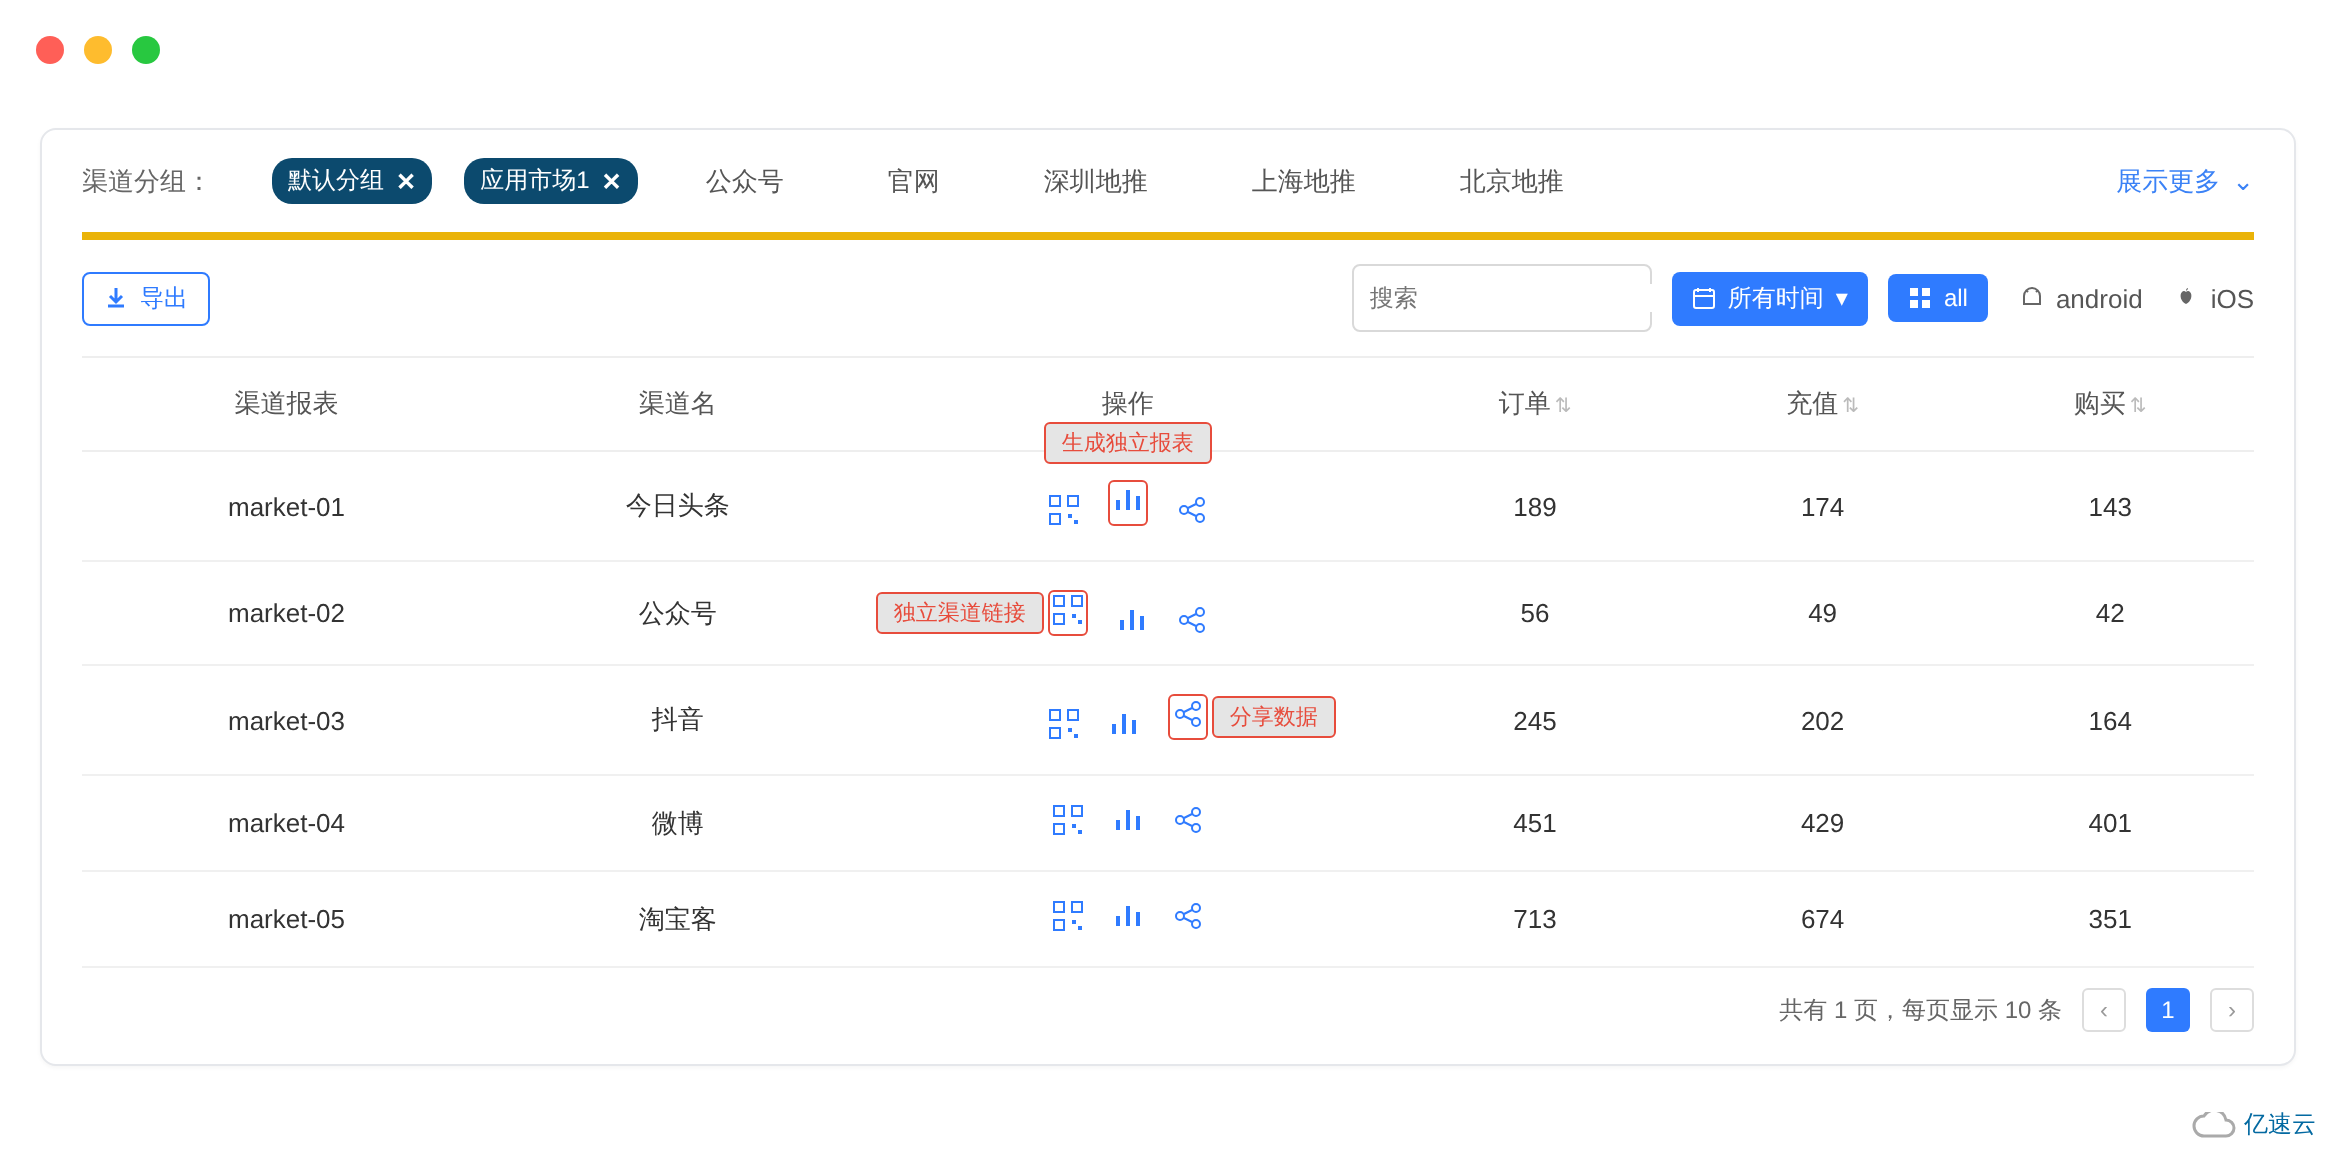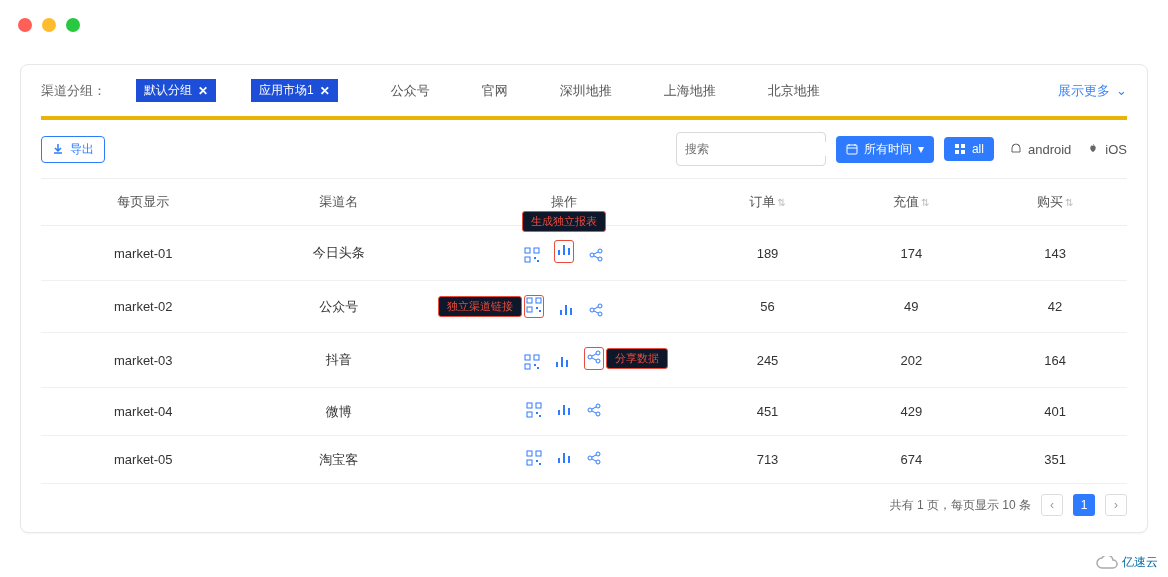--- a/index.html
+++ b/index.html
@@ -5,38 +5,38 @@
     * { box-sizing: border-box; margin: 0; padding: 0; }
     body { font-family: -apple-system, "Helvetica Neue", Arial, sans-serif; font-size: 13px; color: #333; background: #fff; width:1168px; height:577px; position:relative;}
     .card { border:1px solid #e5e7eb; border-radius:8px; margin:20px 20px 10px 20px; background:#fff; box-shadow:0 1px 2px rgba(0,0,0,0.04);}
     .mac-dots { display:flex; gap:10px; padding:18px 18px 12px 18px;}
     .mac-dot { width:14px; height:14px; border-radius:50%; }
     .mac-red { background:#ff5f57; } .mac-yellow{background:#febc2e;} .mac-green{background:#28c840;}
     .title-bar { border-bottom:1px solid #e5e7eb; background:#fafafa; padding:10px 16px; font-size:15px; font-weight:600; border-top-left-radius:8px; border-top-right-radius:8px;}
     .inner { padding:0 20px 16px 20px; }
     .filter-row { display:flex; align-items:center; padding:14px 0; border-bottom:4px solid #eab308;gap:16px;}
     .filter-label { color:#666; margin-right:14px; }
-    .tag { display:inline-flex; align-items:center; background:#1d4ed8; color:#fff; padding:3px 8px; border-radius:0; margin-right:19px; font-size:12px;}
+    .tag { display:inline-flex; align-items:center; background:#0c4a6e; color:#fff; padding:3px 8px; border-radius:10px; margin-right:0; font-size:12px;}
     .tag .x { margin-left:6px; font-weight:bold; }
     .filter-link { color:#555; margin:0 18px; cursor:pointer;}
     .filter-right { margin-left:auto; color:#3b82f6; display:flex; align-items:center; gap:6px;}
     .toolbar { display:flex; align-items:center; padding:12px 0;}
     .btn-outline { border:1px solid #2f7bff; color:#2f7bff; background:#fff; padding:4px 10px; border-radius:4px; display:inline-flex; align-items:center; gap:6px; font-size:12px; margin-right:12px; cursor:pointer;}
     .search-box { margin-left:auto; display:flex; align-items:center; border:1px solid #d9d9d9; border-radius:4px; padding:16px 8px; height:28px; width:150px; background:#fff;}
     .search-box input { border:none; outline:none; font-size:12px; flex:1; }
     .btn-solid { background:#2f7bff; color:#fff; border:none; border-radius:4px; padding:5px 10px; display:inline-flex; align-items:center; gap:6px; font-size:12px; margin-left:10px;}
     .plat { display:flex; align-items:center; gap:6px; color:#555; margin-left:16px;}
     table { width:100%; border-collapse:collapse; }
     th,td { text-align:center; padding:14px 8px; font-size:13px; }
     th { color:#555; border-top:1px solid #eee; border-bottom:1px solid #eee; background:#fff; font-weight:500;}
     tbody tr { border-bottom:1px solid #f0f0f0; }
     .sort { color:#bbb; font-size:10px; margin-left:2px; }
     .op-icons { display:inline-flex; gap:14px; align-items:flex-end; justify-content:center;}
     .op-icons svg { cursor:pointer; }
-    .callout { border:1px solid #e74c3c; color:#e74c3c; font-size:11px; padding:2px 8px; border-radius:3px; background:#0f172a; white-space:nowrap;}
+    .callout { border:1px solid #e74c3c; color:#e74c3c; font-size:11px; padding:2px 8px; border-radius:3px; background:#e5e5e5; white-space:nowrap;}
     .pager { display:flex; justify-content:flex-end; align-items:center; padding:10px 0 0 0; color:#666; font-size:12px; gap:10px;text-align:center;}
     .pager .page-num { background:#2f7bff; color:#fff; width:22px; height:22px; display:flex; align-items:center; justify-content:center; border-radius:3px;}
     .pager .nav { width:22px; height:22px; border:1px solid #ddd; display:flex; align-items:center; justify-content:center; border-radius:3px; color:#999;}
     .callout-wrap{position:relative; display:inline-flex; align-items:center;}
     .callout-box{position:absolute; white-space:nowrap;}
     .boxed-icon{border:1px solid #e74c3c; border-radius:3px; padding:1px;}
     .watermark{position:absolute; right:10px; bottom:6px; color:#0369a1; font-size:12px; display:flex; align-items:center; gap:4px;}
   </style>
 </head>
 <body>
@@ -112,21 +112,21 @@
         <svg width="12" height="12" viewBox="0 0 12 12">
             <path d="M8 3c-.6-.7-1.5-.5-2 .0-.5-.5-1.4-.7-2 0-1.5 1.5-.5 5 2 6 2.5-1 3.5-4.5 2-6zM7 1c0 .7-.5 1.3-1 1.3 0-.7.5-1.3 1-1.3z" fill="#666"></path>
           </svg>
         <span>iOS</span>
       </span>
     </div>
 
     <table>
       <thead>
         <tr>
-          <th>每页显示</th>
+          <th>渠道报表</th>
           <th>渠道名</th>
           <th style="position:relative;">
             <span>操作</span>
             <div class="callout" style="position:absolute; top:32px; left:50%; transform:translateX(-50%);">生成独立报表</div>
           </th>
           <th><span>订单</span><span class="sort">⇅</span></th>
           <th><span>充值</span><span class="sort">⇅</span></th>
           <th><span>购买</span><span class="sort">⇅</span></th>
         </tr>
       </thead>

